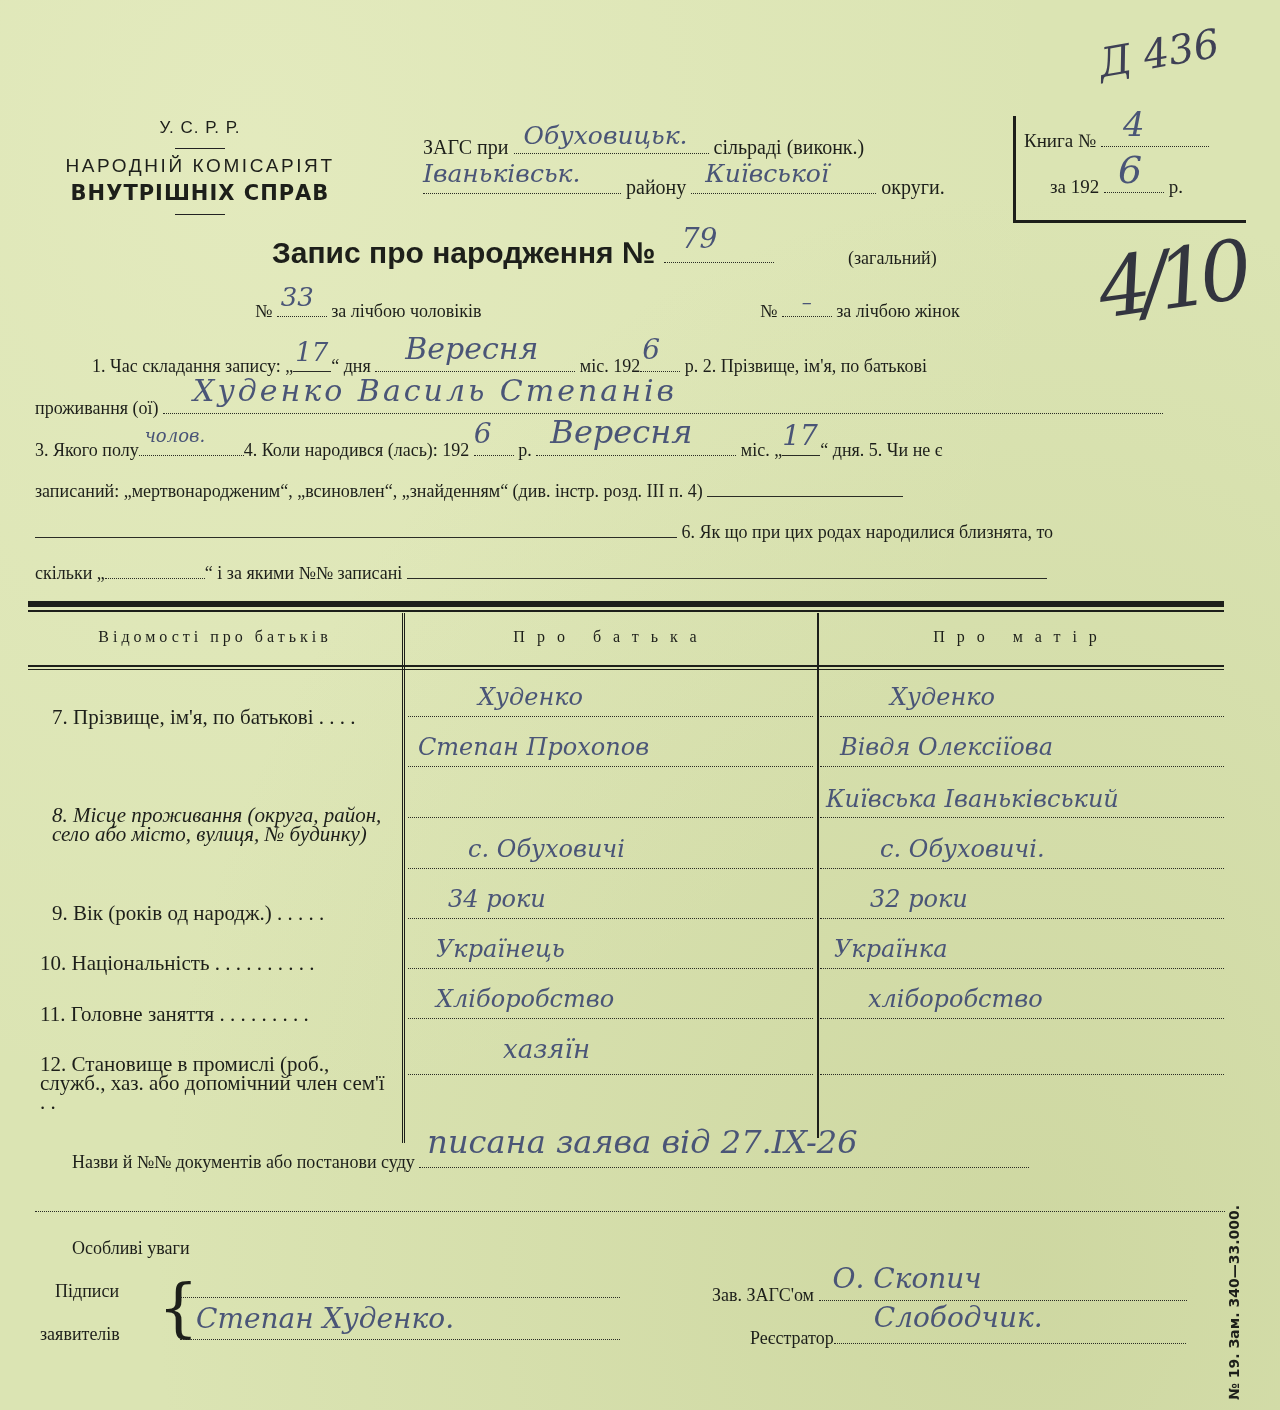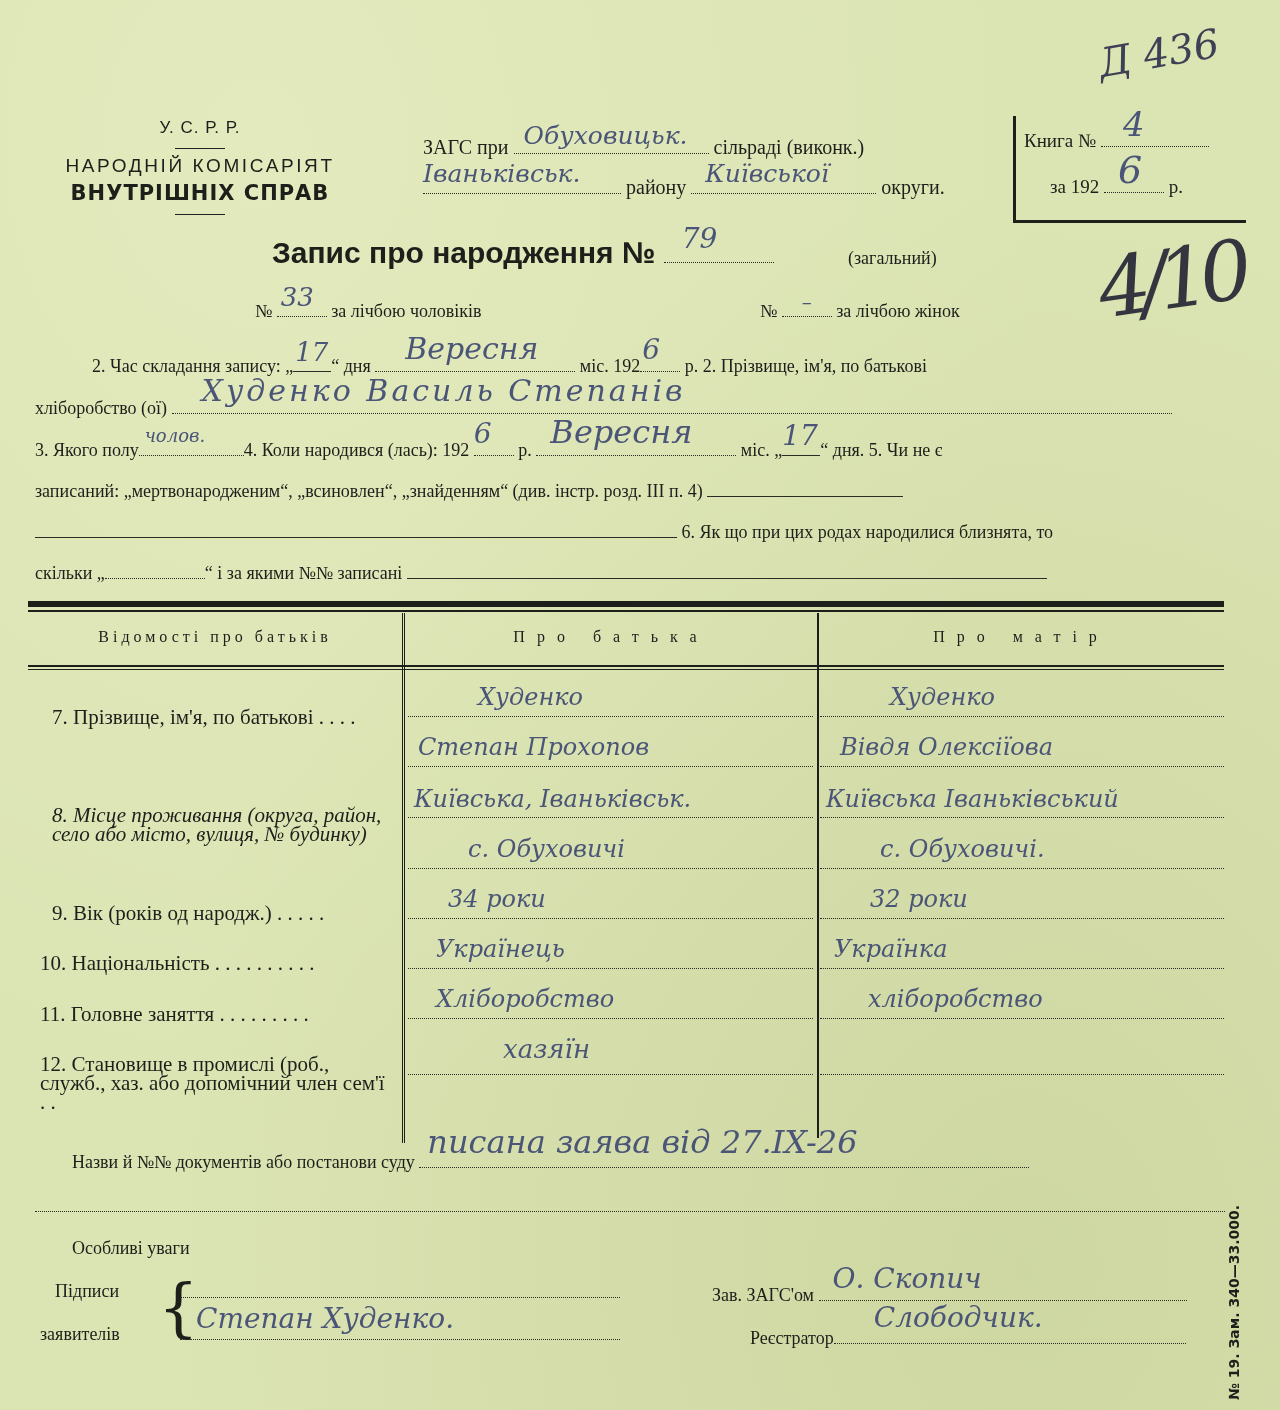--- a/index.html
+++ b/index.html
@@ -116,34 +116,34 @@
 </div>
 <div class="abs row" style="left:760px;top:301px;">
   <span>№</span>
   <span class="dotline" style="display:inline-block;width:50px;position:relative;height:14px;">
     <span class="hw abs" style="left:20px;top:-12px;font-size:20px;">–</span>
   </span>
   <span>за лічбою жінок</span>
 </div>
 
 <div class="abs row" style="left:92px;top:356px;">
-  <span>2. Час складання запису: „</span><span class="solidline" style="display:inline-block;width:38px;position:relative;height:14px;border-bottom-width:1.5px;">
+  <span>1. Час складання запису: „</span><span class="solidline" style="display:inline-block;width:38px;position:relative;height:14px;border-bottom-width:1.5px;">
     <span class="hw abs" style="left:2px;top:-20px;font-size:26px;">17</span>
   </span><span>“ дня</span>
   <span class="dotline" style="display:inline-block;width:200px;position:relative;height:14px;">
     <span class="hw abs" style="left:30px;top:-26px;font-size:30px;">Вересня</span>
   </span>
   <span>міс. 192</span><span class="dotline" style="display:inline-block;width:40px;position:relative;height:14px;">
     <span class="hw abs" style="left:2px;top:-24px;font-size:28px;">6</span>
   </span>
   <span>р.</span>
   <span>2. Прізвище, ім'я, по батькові</span>
 </div>
 <div class="abs row" style="left:35px;top:398px;">
-  <span>хліборобство (ої)</span>
+  <span>проживання (ої)</span>
   <span class="dotline" style="display:inline-block;width:1000px;position:relative;height:14px;">
     <span class="hw abs" style="left:30px;top:-26px;font-size:30px;letter-spacing:3px;">Худенко Василь Степанів</span>
   </span>
 </div>
 
 <div class="abs row" style="left:35px;top:440px;">
   <span>3. Якого полу</span><span class="dotline" style="display:inline-block;width:105px;position:relative;height:14px;">
     <span class="hw abs" style="left:6px;top:-16px;font-size:18px;">чолов.</span>
   </span><span>4. Коли народився (лась): 192</span>
   <span class="dotline" style="display:inline-block;width:40px;position:relative;height:14px;">
@@ -194,21 +194,20 @@
   <div class="abs cellline" style="left:0;top:98px;width:405px;"></div>
   <div class="abs cellline" style="left:0;top:149px;width:405px;"></div>
   <div class="abs cellline" style="left:0;top:200px;width:405px;"></div>
   <div class="abs cellline" style="left:0;top:250px;width:405px;"></div>
   <div class="abs cellline" style="left:0;top:300px;width:405px;"></div>
   <div class="abs cellline" style="left:0;top:350px;width:405px;"></div>
   <div class="abs cellline" style="left:0;top:406px;width:405px;"></div>
 
   <div class="abs hw cell" style="left:70px;top:12px;">Худенко</div>
   <div class="abs hw cell" style="left:10px;top:62px;">Степан Прохопов</div>
-  <div class="abs hw cell" style="left:6px;top:114px;">Київська, Іваньківськ.</div>
   <div class="abs hw cell" style="left:60px;top:164px;">с. Обуховичі</div>
   <div class="abs hw cell" style="left:40px;top:214px;">34 роки</div>
   <div class="abs hw cell" style="left:28px;top:264px;">Українець</div>
   <div class="abs hw cell" style="left:28px;top:314px;">Хліборобство</div>
   <div class="abs hw cell" style="left:95px;top:364px;font-size:26px;">хазяїн</div>
 </div>
 
 <div class="abs" style="left:820px;top:668px;width:410px;height:460px;">
   <div class="abs cellline" style="left:0;top:48px;width:404px;"></div>
   <div class="abs cellline" style="left:0;top:98px;width:404px;"></div>

